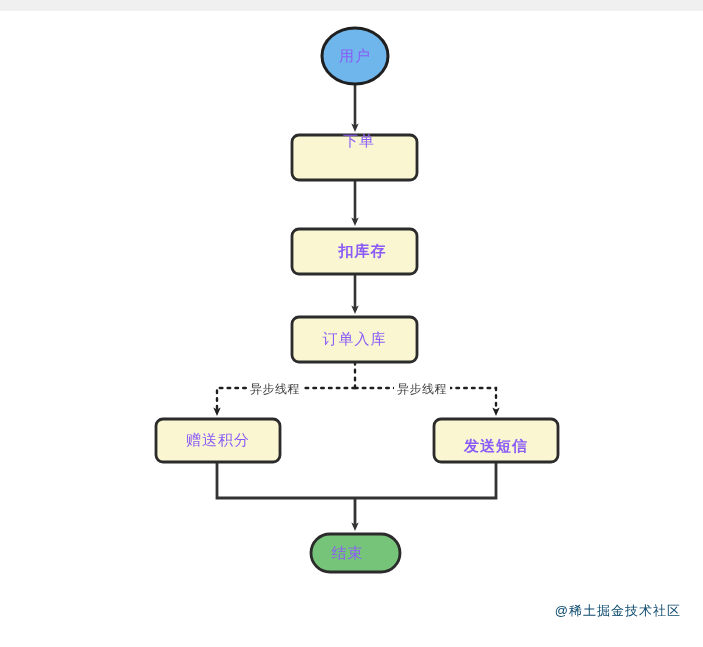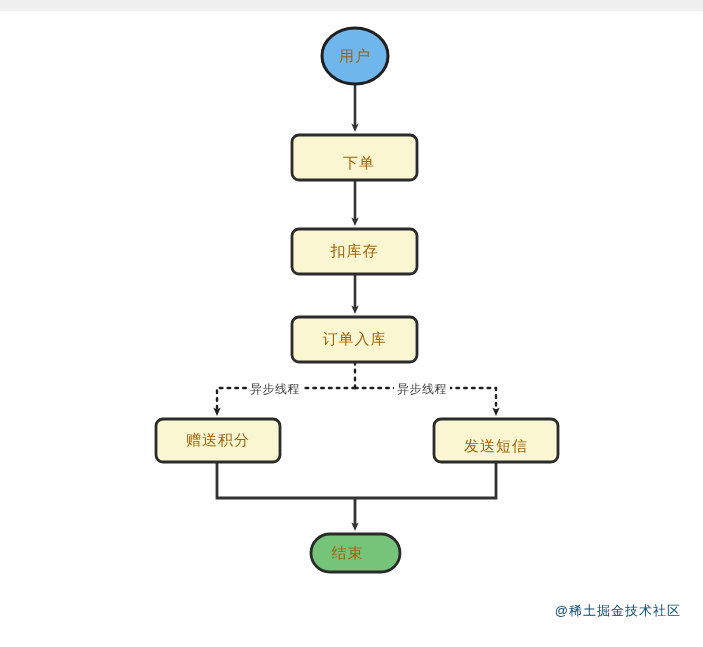--- a/index.html
+++ b/index.html
@@ -40,21 +40,21 @@
     top: 0;
     width: 703px;
     height: 636px;
     display: block;
   }
   .node-label {
     position: absolute;
     display: flex;
     align-items: center;
     justify-content: center;
-    color: #a16207;
+    color: #8b5cf6;
     font-size: 15px;
     letter-spacing: 1px;
     white-space: nowrap;
     pointer-events: none;
   }
   .edge-label {
     position: absolute;
     color: #3a3a3a;
     font-size: 12px;
     letter-spacing: 0.5px;
@@ -151,29 +151,29 @@
         <rect x="434" y="408" width="124" height="43" rx="7" ry="7" fill="#faf6d2" stroke="#2b2b2b" stroke-width="2.8"></rect>
       </g>
 
       <g>
         <rect x="311" y="523" width="89" height="38" rx="19" ry="19" fill="#76c479" stroke="#2b2b2b" stroke-width="2.8"></rect>
       </g>
     </svg>
 
     <div class="node-label" style="left:322px; top:17px; width:66px; height:56px;">用户</div>
 
-    <div class="node-label" style="left:292px; top:130px; width:134px; height:45px;">下单</div>
+    <div class="node-label" style="left:292px; top:108px; width:134px; height:45px;">下单</div>
 
-    <div class="node-label" style="left:292px; top:218px; width:125px; height:45px;">扣库存</div>
+    <div class="node-label" style="left:300px; top:218px; width:125px; height:45px;font-weight:bold;">扣库存</div>
 
     <div class="node-label" style="left:156px; top:408px; width:124px; height:43px;">赠送积分</div>
 
     <div class="node-label" style="left:292px; top:306px; width:125px; height:45px;">订单入库</div>
 
-    <div class="node-label" style="left:434px; top:408px; width:124px; height:55px;">发送短信</div>
+    <div class="node-label" style="left:434px; top:408px; width:124px; height:55px;font-weight:bold;">发送短信</div>
 
     <div class="node-label" style="left:311px; top:523px; width:73px; height:38px;">结束</div>
 
     <div class="edge-label" style="left:247px; top:370px;">异步线程</div>
 
     <div class="edge-label" style="left:394px; top:370px;">异步线程</div>
 
     <div class="watermark">@稀土掘金技术社区</div>
 
   </div>

